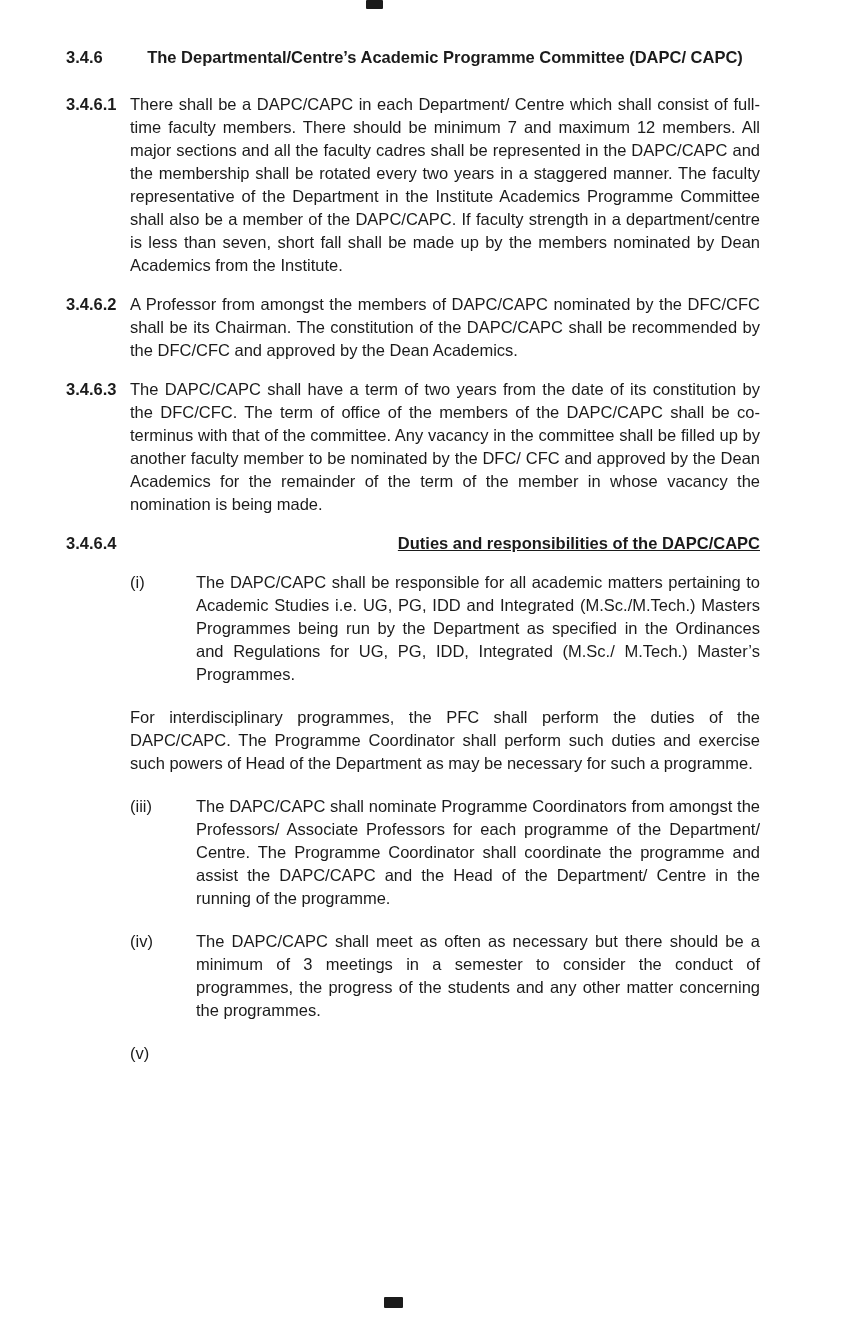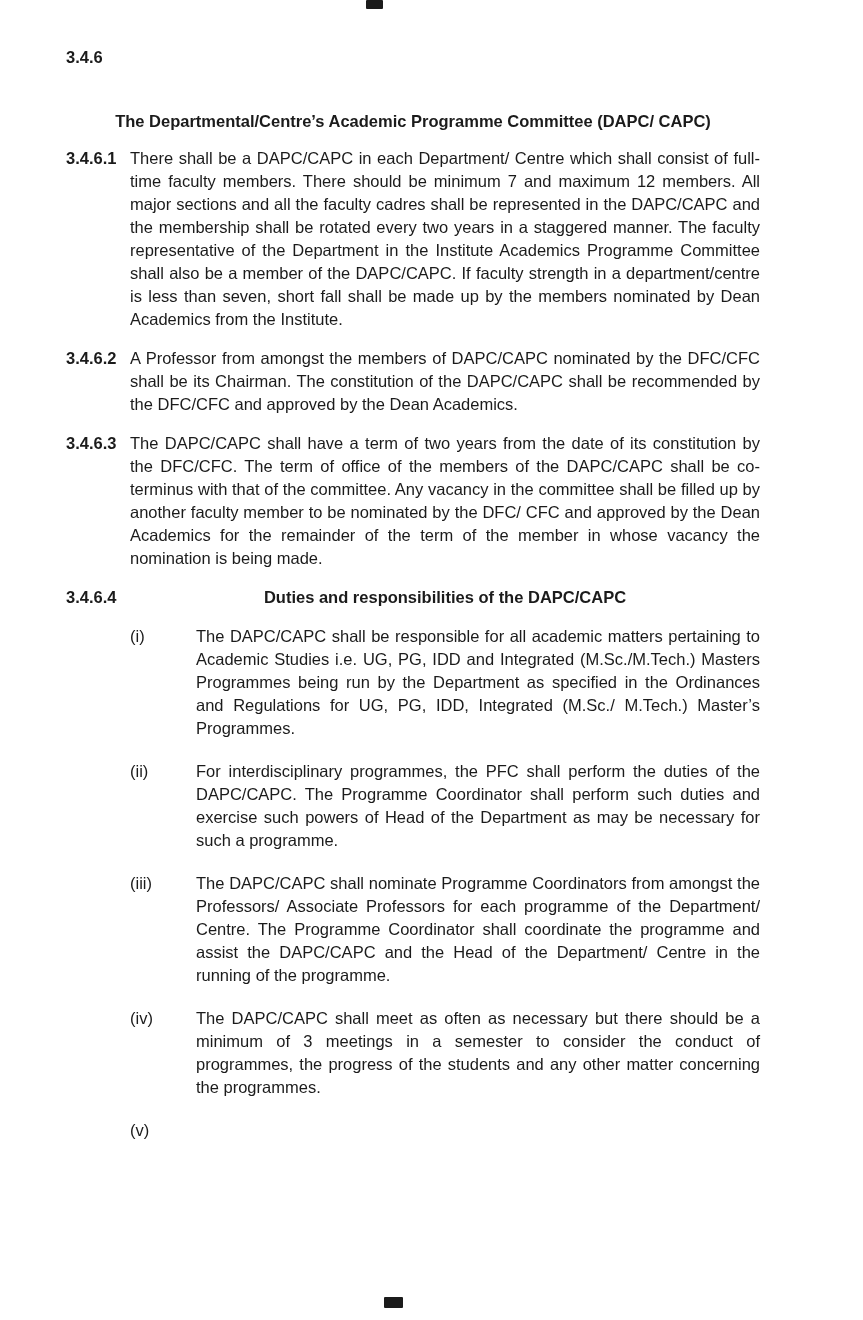--- a/index.html
+++ b/index.html
@@ -23,29 +23,30 @@
   .block { display: flex; margin-bottom: 16px; }
   .block .num {
     flex: 0 0 64px;
     width: 64px;
     font-weight: bold;
   }
   .block .txt {
     flex: 1;
     text-align: justify;
   }
-  .block.heading { margin-bottom: 14px; flex-direction: column; }
+  .block.heading { margin-bottom: 24px; }
   .block.heading .txt {
     font-weight: bold;
     text-align: center;
   }
   .block.subheading { }
   .block.subheading .txt {
     font-weight: bold;
-    text-align: center;
+    text-align: right;
+    text-decoration: underline;
   }
   .list { margin-left: 64px; }
   .li { display: flex; margin-bottom: 20px; }
   .li .marker { flex: 0 0 66px; width: 66px; }
   .li .txt { flex: 1; text-align: justify; }
   .crop-mark {
     position: absolute;
     background: #1b1b1b;
     border-radius: 1px;
   }
@@ -87,21 +88,20 @@
     </div>
 
     <div class="list">
 
       <div class="li">
         <span class="marker">(i)</span>
         <div class="txt">The DAPC/CAPC shall be responsible for all academic matters pertaining to Academic Studies i.e. UG, PG, IDD and Integrated (M.Sc./M.Tech.) Masters Programmes being run by the Department as specified in the Ordinances and Regulations for UG, PG, IDD, Integrated  (M.Sc./ M.Tech.) Master’s Programmes.</div>
       </div>
 
       <div class="li">
-        <span class="marker">(ii)</span>
         <div class="txt">For interdisciplinary programmes, the PFC shall perform the duties of the DAPC/CAPC. The Programme Coordinator shall perform such duties and exercise such powers of Head of the Department as may be necessary for such a programme.</div>
       </div>
 
       <div class="li">
         <span class="marker">(iii)</span>
         <div class="txt">The DAPC/CAPC shall nominate Programme Coordinators from amongst the Professors/ Associate Professors for each programme of the Department/ Centre. The Programme Coordinator shall coordinate the programme and assist the DAPC/CAPC and the Head of the Department/ Centre in the running of the programme.</div>
       </div>
 
       <div class="li">
         <span class="marker">(iv)</span>

